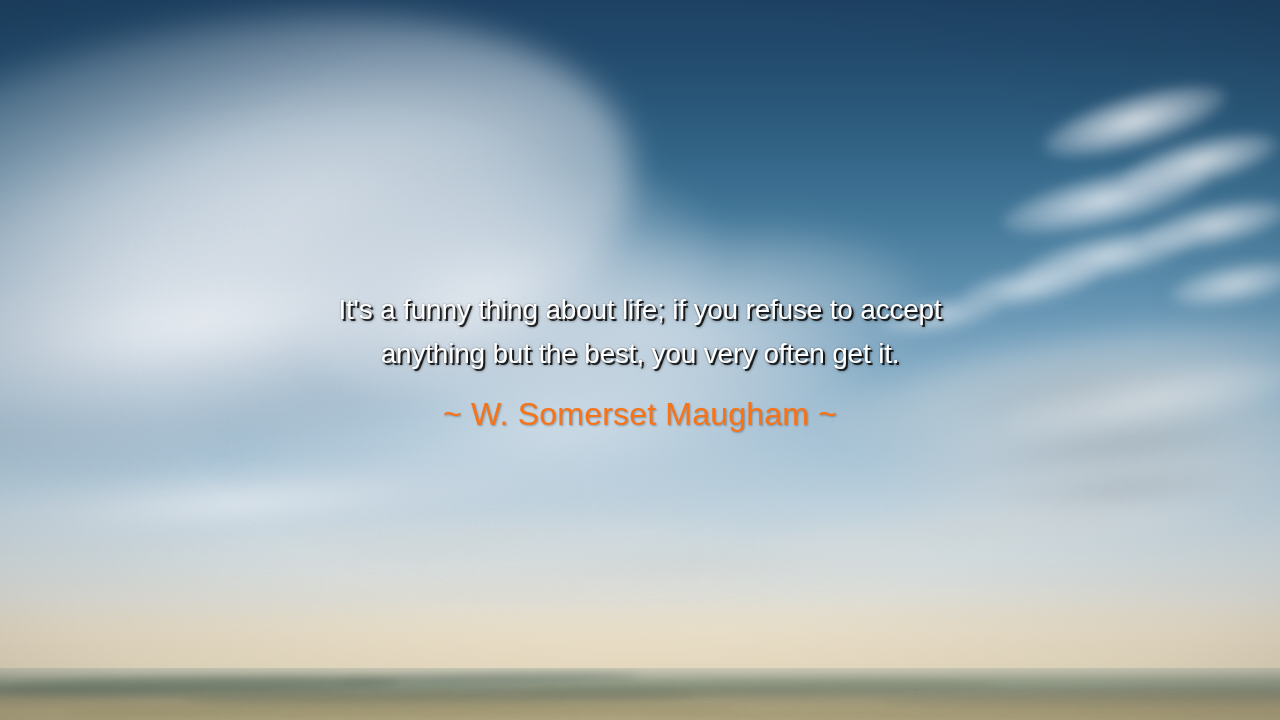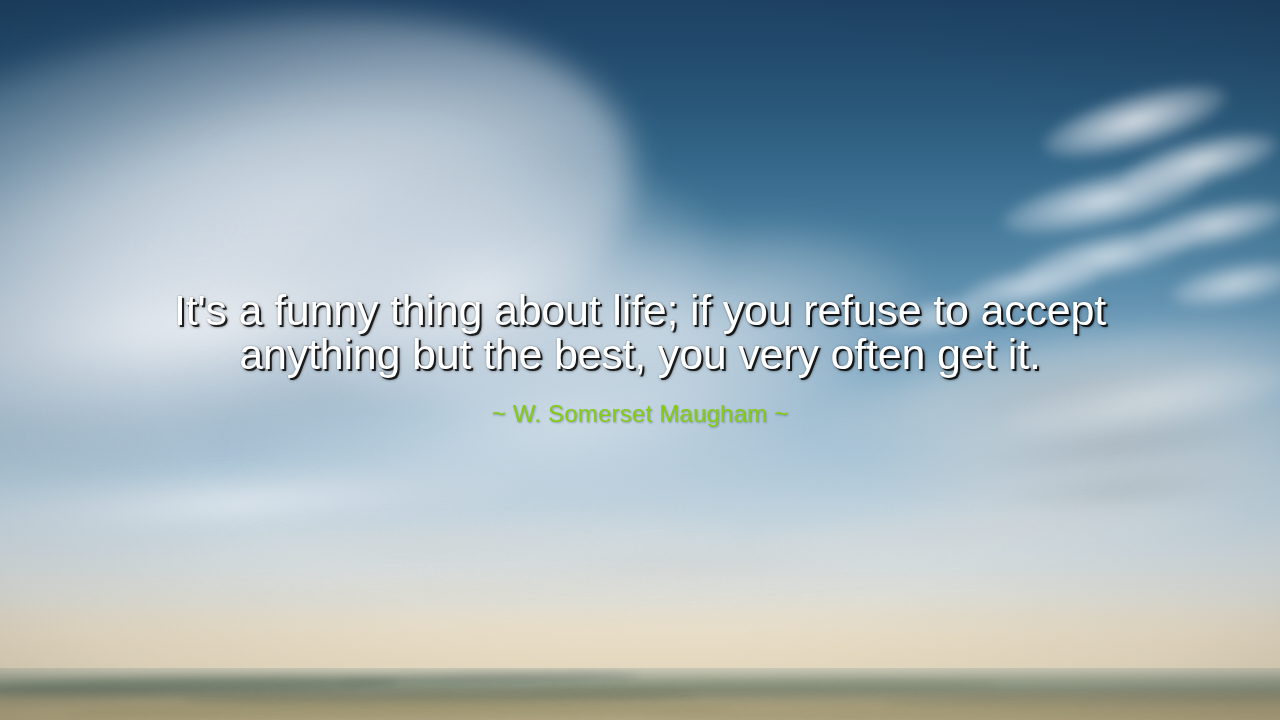--- a/index.html
+++ b/index.html
@@ -272,39 +272,39 @@
     left: 0; right: 0;
     top: 288px;
     text-align: center;
     pointer-events: none;
   }
 
   .quote-text {
     margin: 0;
     padding: 0 102px;
     font-family: "Liberation Sans", sans-serif;
-    font-size: 43px;
+    font-size: 28px;
     line-height: 44px;
     font-weight: 400;
     color: #ffffff;
     letter-spacing: -0.2px;
     text-shadow:
        2px 2px 0 rgba(0,0,0,0.78),
        2px 2px 3px rgba(0,0,0,0.55),
        0 0 2px rgba(0,0,0,0.35);
     white-space: pre-line;
   }
 
   .attribution {
     margin: 19px 0 0 0;
     font-family: "Liberation Sans", sans-serif;
-    font-size: 24px;
+    font-size: 32px;
     line-height: 38px;
     font-weight: 400;
-    color: #84cc16;
+    color: #f97316;
     letter-spacing: 0.2px;
     text-shadow: 1px 1px 2px rgba(20,40,60,0.35);
   }
 
   
   .vignette {
     position:absolute; inset:0;
     pointer-events:none;
     background: radial-gradient(ellipse at 50% 45%,
        rgba(0,0,0,0) 55%,

